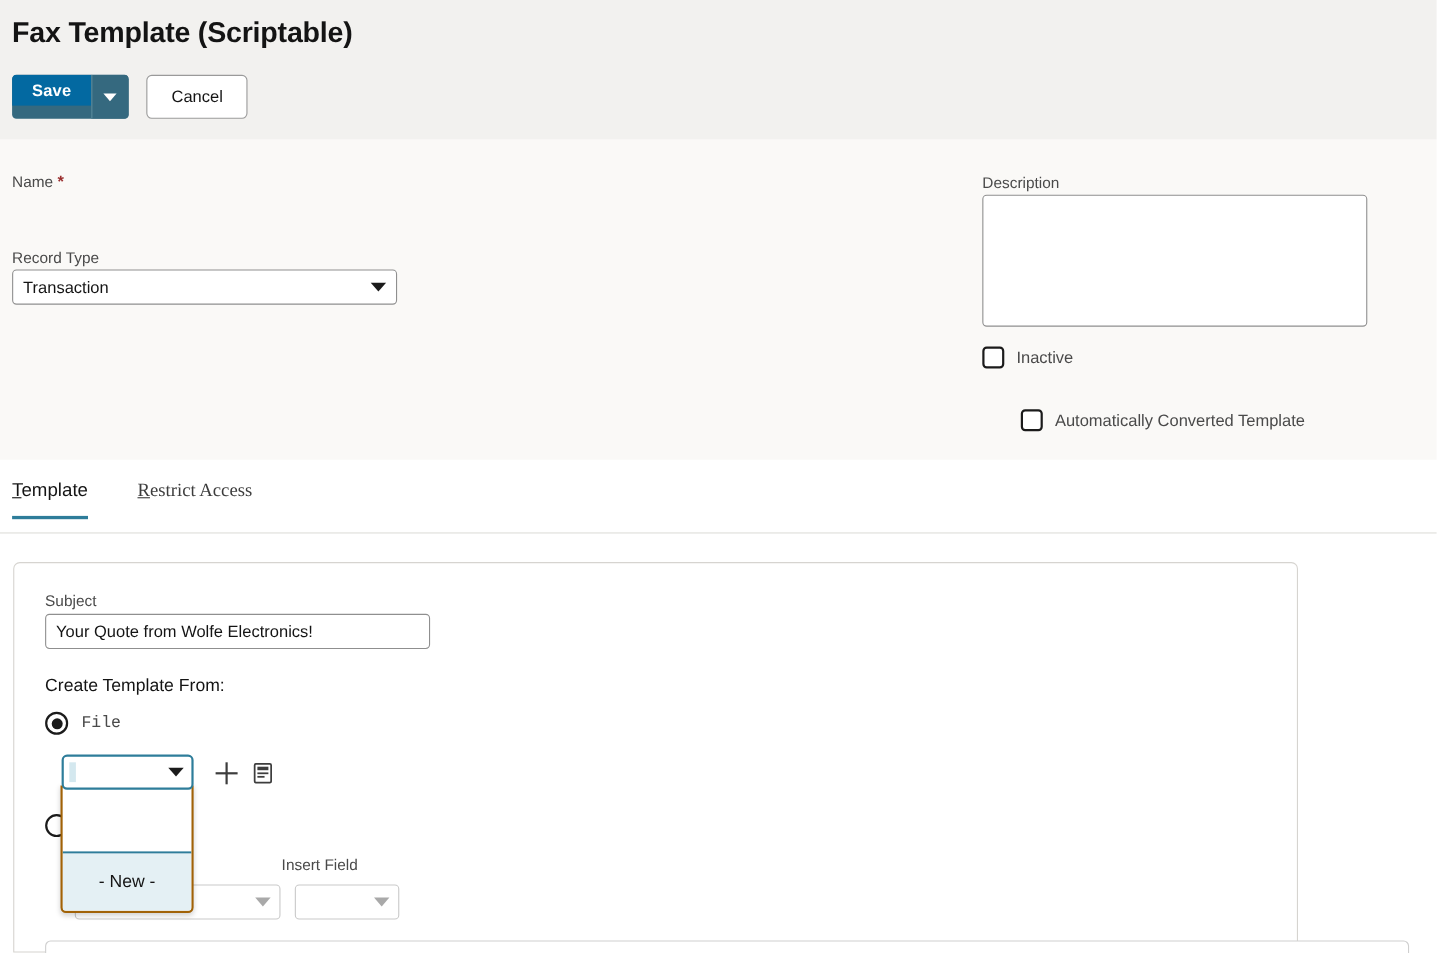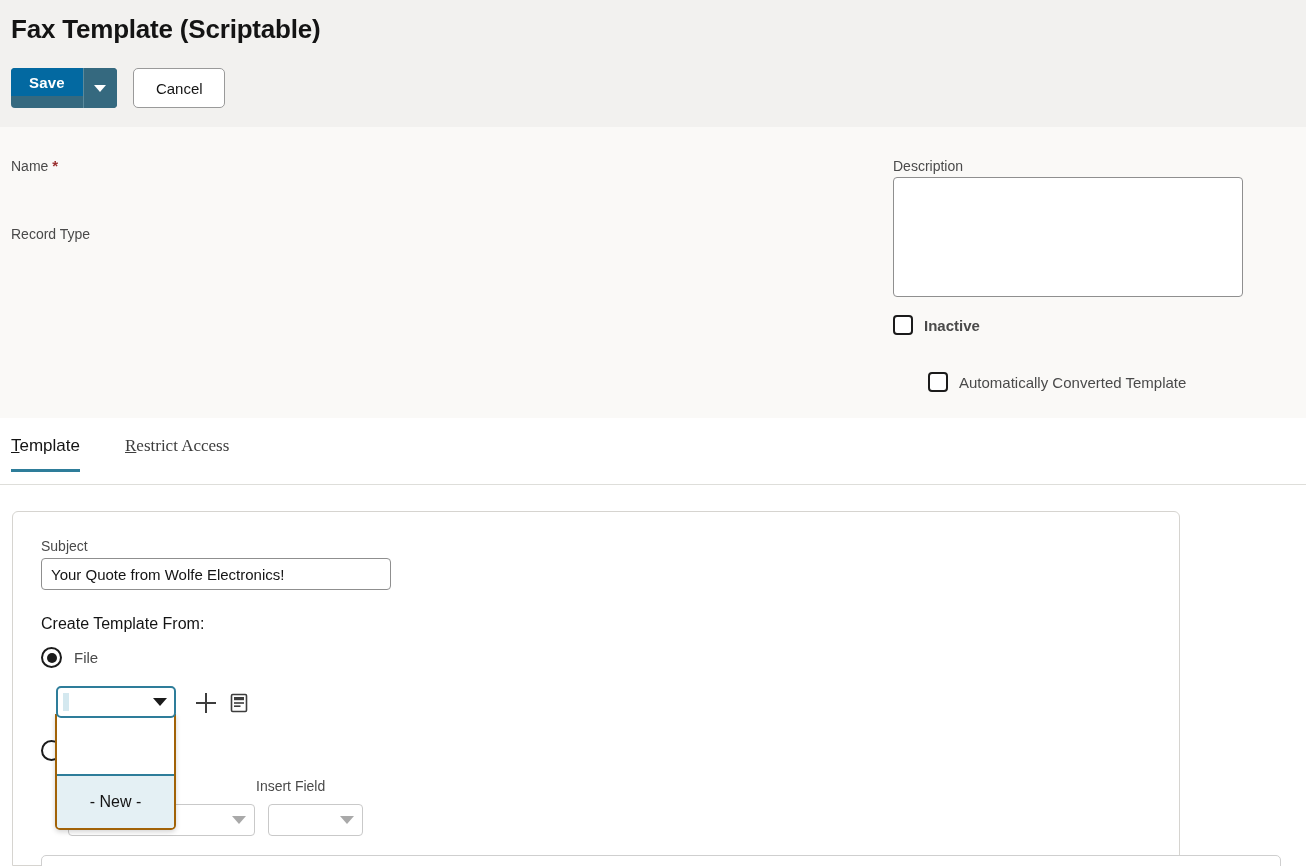--- a/index.html
+++ b/index.html
@@ -113,21 +113,21 @@
   .desc-box {
     position: absolute; left: 893px; top: 50px;
     width: 350px; height: 120px;
     border: 1px solid #8f8f8f; border-radius: 4px;
     background: #ffffff;
     resize: none; padding: 6px 8px;
     font-size: 15px; color: #141414;
     font-family: "Liberation Sans", sans-serif;
   }
   .cbrow { position: absolute; left: 893px; display: flex; align-items: center; }
-  .cb-inactive { top: 188px; font-weight: bold; }
+  .cb-inactive { top: 188px; }
   .cb-autoconv { top: 245px; padding-left: 35px; }
   .cbox {
     width: 20px; height: 20px;
     border: 2px solid #1b1b1b; border-radius: 4px;
     background: #ffffff; cursor: pointer; flex: none;
   }
   .cbrow .cl { margin-left: 11px; font-size: 15px; color: #4a4a4a; }
 
   
   .tabs-strip {
@@ -177,21 +177,21 @@
   .radio {
     width: 21px; height: 21px; flex: none;
     border: 2px solid #1b1b1b; border-radius: 50%;
     background: #ffffff; position: relative; cursor: pointer;
   }
   .radio.on::after {
     content: ""; position: absolute;
     left: 3.5px; top: 3.5px; width: 10px; height: 10px;
     border-radius: 50%; background: #1b1b1b;
   }
-  .radio-row .rl { margin-left: 12px; font-size: 15px; color: #4a4a4a; }
+  .radio-row .rl { margin-left: 12px; font-size: 15px; color: #4a4a4a; font-family: Liberation Mono, monospace; }
 
   
   .file-combo {
     position: absolute; left: 43px; top: 174px;
     width: 120px; height: 32px;
     border: 2px solid #2e7d9a; border-radius: 5px;
     background: #ffffff;
     display: flex; align-items: center; padding: 0 7px 0 5px;
     cursor: pointer; z-index: 30;
   }
@@ -265,20 +265,24 @@
 </div>
 
 <div class="form-band">
 
   <div class="lbl fld-name-lbl">
     <span>Name</span>
     <span class="req-star">*</span>
   </div>
 
   <div class="lbl fld-rt-lbl">Record Type</div>
+  <div class="select-box fld-rt">
+    <span class="val">Transaction</span>
+    <span class="caret-dark"></span>
+  </div>
 
   <div class="lbl desc-lbl">Description</div>
   <textarea class="desc-box" style=""></textarea>
 
   <div class="cbrow cb-inactive">
     <span class="cbox"></span>
     <span class="cl">Inactive</span>
   </div>
   <div class="cbrow cb-autoconv">
     <span class="cbox"></span>

